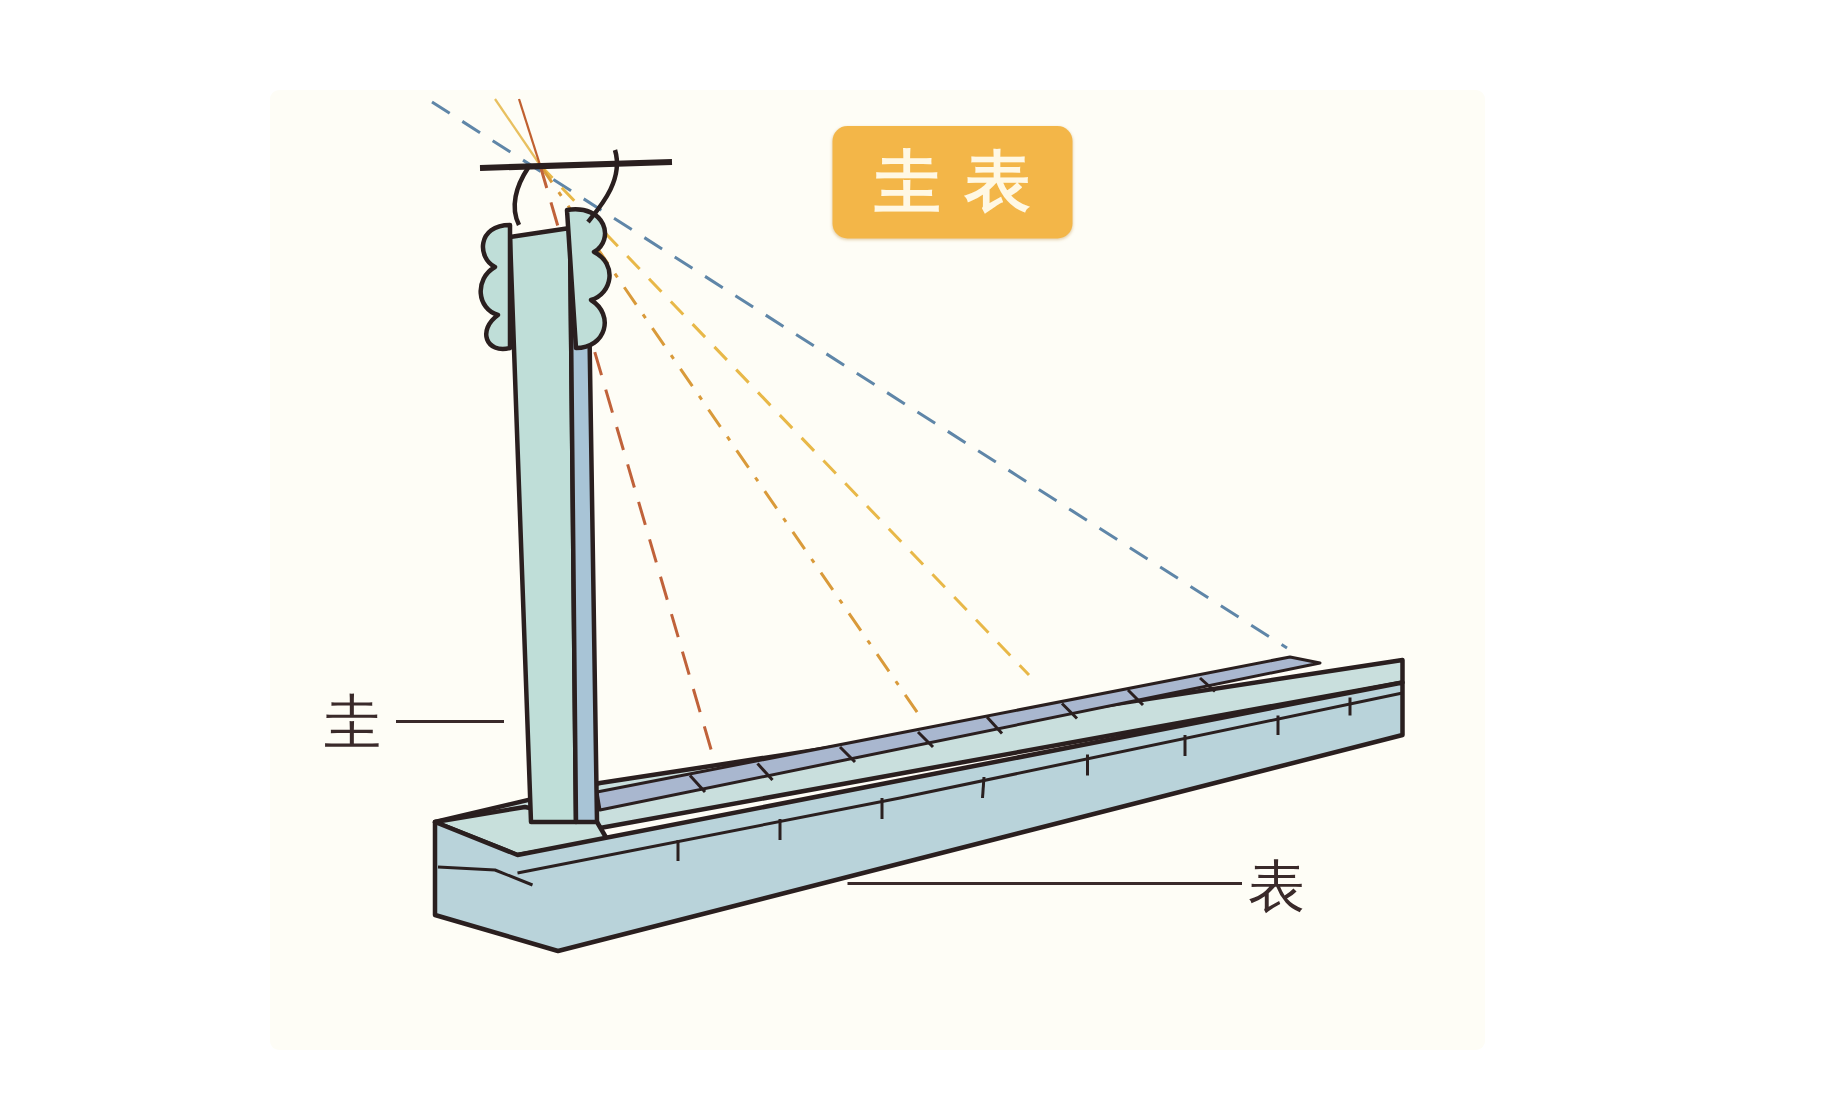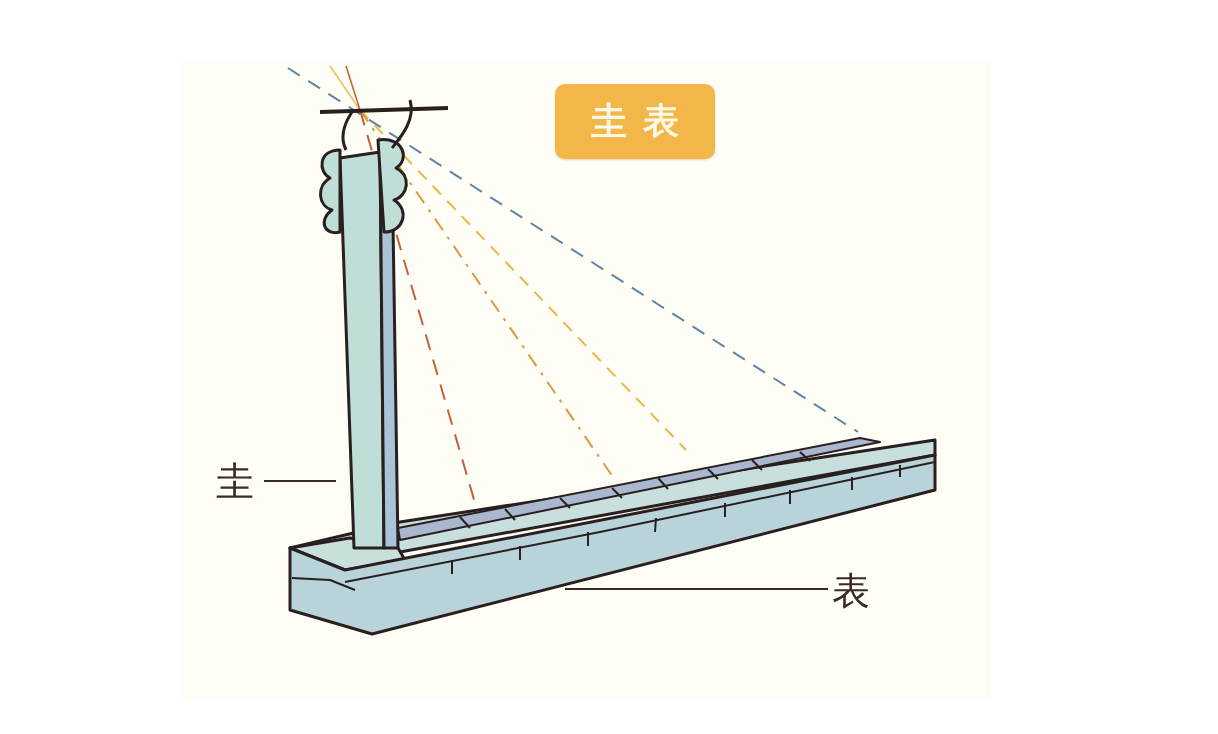--- a/index.html
+++ b/index.html
@@ -14,21 +14,21 @@
       position: absolute; left: 180px; top: 60px; width: 810px; height: 640px;
       background: #fefdf6; border-radius: 6px;
     }
     .title-badge {
       position: absolute; left: 555px; top: 84px; width: 160px; height: 75px;
       background: #f3b648; border-radius: 10px;
       display: flex; align-items: center; justify-content: center;
       box-shadow: 0 1px 2px rgba(180,130,40,0.35);
     }
     .title-badge span {
-      color: #fff8e4; font-size: 36px; font-weight: bold; letter-spacing: 16px;
+      color: #fff8e4; font-size: 44px; font-weight: bold; letter-spacing: 16px;
       padding-left: 16px;
       font-family: "DejaVu Sans", sans-serif;
     }
     .label {
       position: absolute; color: #3a2a2a; font-size: 38px;
       font-family: "DejaVu Serif", serif;
     }
     .label-gui { left: 216px; top: 456px; }
     .label-biao { left: 832px; top: 566px; }
     svg { position: absolute; left: 0; top: 0; }

